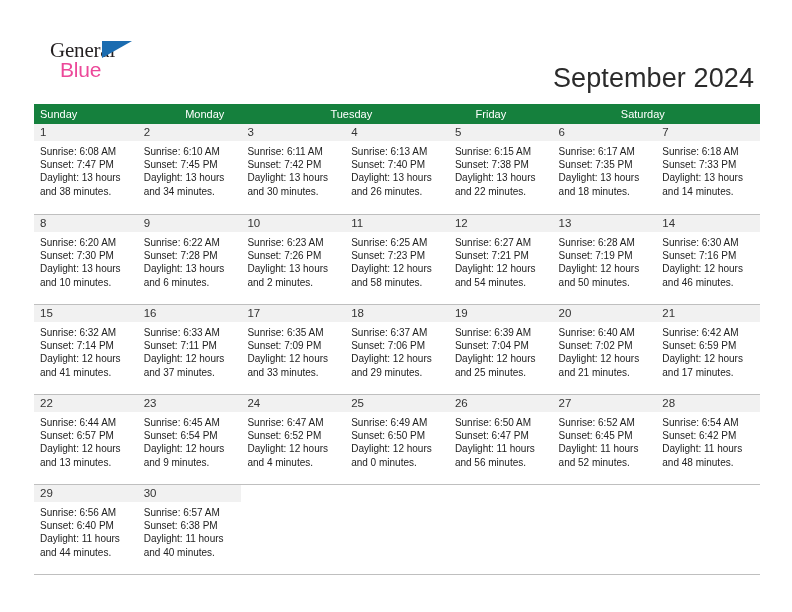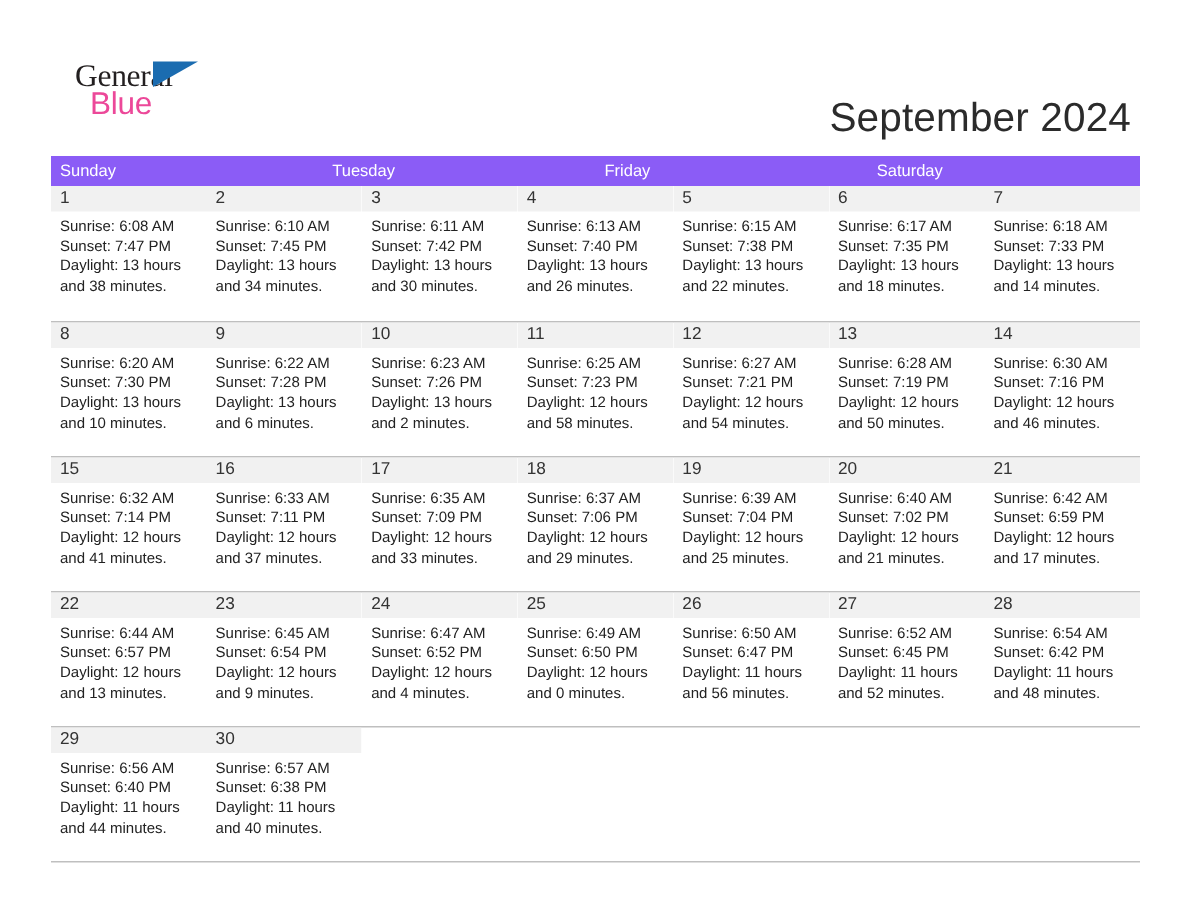--- a/index.html
+++ b/index.html
@@ -83,21 +83,21 @@
   
   .calendar {
     position: absolute;
     left: 34px;
     top: 104px;
     width: 726px;
   }
   .weekdays {
     display: flex;
     width: 100%;
-    background: #8b5cf6;
+    background: #15803d;
     height: 20px;
   }
   .weekday {
     flex: 1 1 0;
     color: #ffffff;
     font-size: 11px;
     line-height: 20px;
     padding-left: 6px;
     white-space: nowrap;
     overflow: hidden;
@@ -157,20 +157,21 @@
     <div class="title-block">
       <div class="cal-title">September 2024</div>
       <div class="cal-subtitle">Snettisham, England, United Kingdom</div>
     </div>
 
   </div>
 
   <div class="calendar">
     <div class="weekdays" id="weekday-row">
         <div class="weekday">Sunday</div>
+        <div class="weekday">Monday</div>
         <div class="weekday">Tuesday</div>
         <div class="weekday">Friday</div>
         <div class="weekday">Saturday</div>
       </div>
     <div id="weeks-container">
         <div class="week">
           <div class="day filled">
             <div class="daynum-band">
               <div class="daynum">1</div>
             </div>

